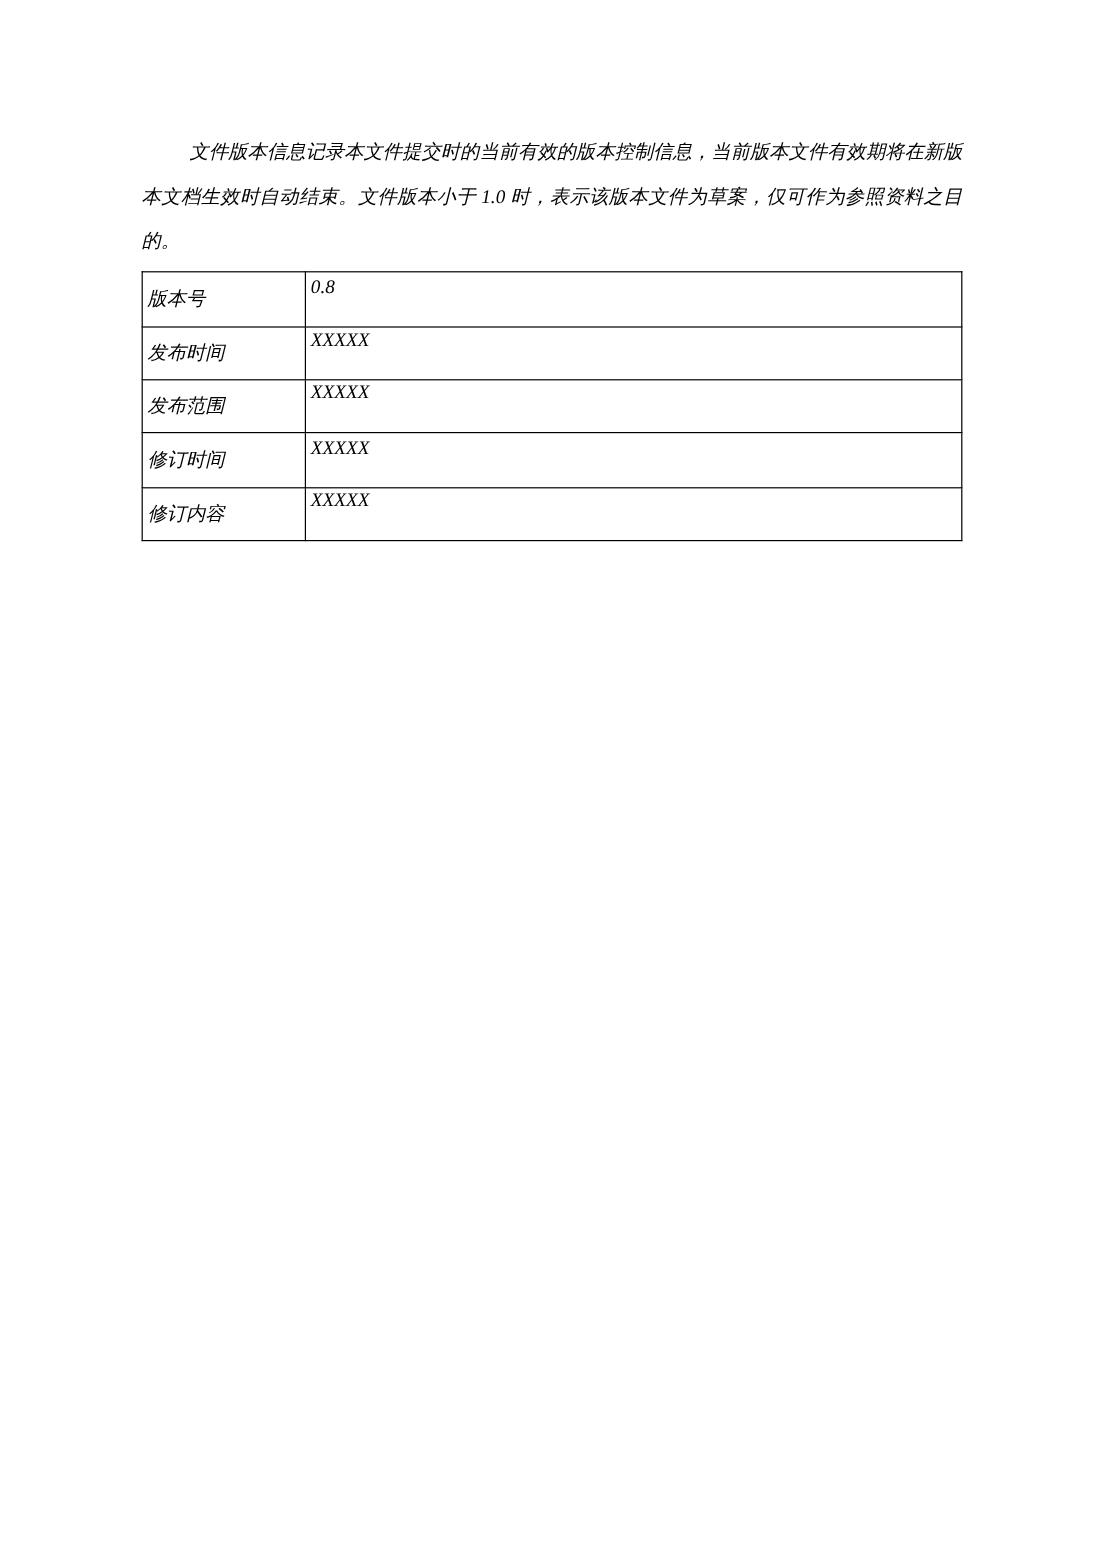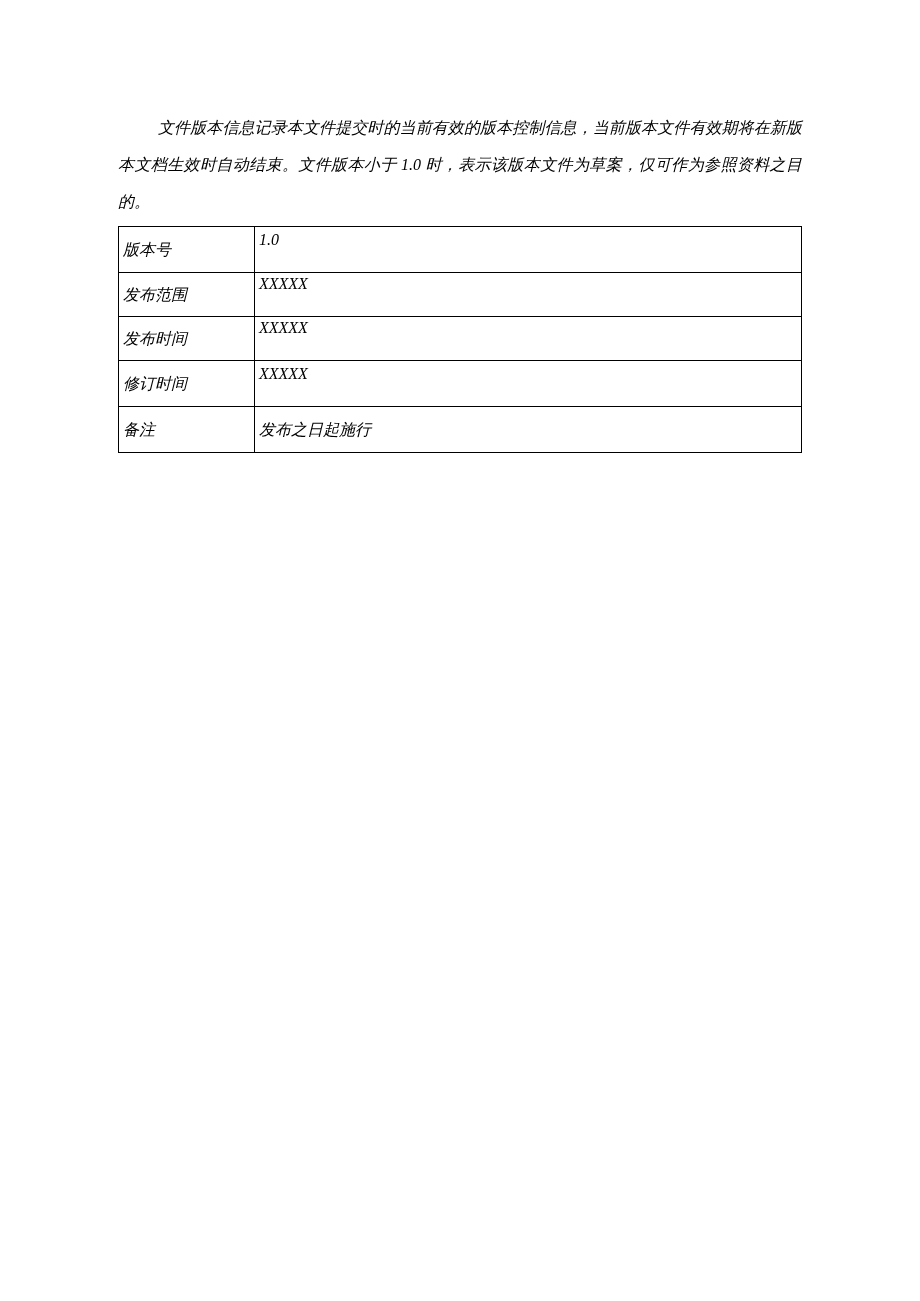--- a/index.html
+++ b/index.html
@@ -55,32 +55,32 @@
   </style>
 </head>
 <body>
 
 <p class="paragraph paragraph-indent">文件版本信息记录本文件提交时的当前有效的版本控制信息，当前版本文件有效期将在新版本文档生效时自动结束。文件版本小于 1.0 时，表示该版本文件为草案，仅可作为参照资料之目的。</p>
 
 <table class="version-table">
   <tbody>
       <tr>
     <td class="label">版本号</td>
-    <td class="value">1.0</td>
+    <td class="value">0.8</td>
+  </tr>
+  <tr class="tight">
+    <td class="label">发布时间</td>
+    <td class="value">XXXXX</td>
   </tr>
   <tr class="tight">
     <td class="label">发布范围</td>
-    <td class="value">XXXXX</td>
-  </tr>
-  <tr class="tight">
-    <td class="label">发布时间</td>
     <td class="value">XXXXX</td>
   </tr>
   <tr>
     <td class="label">修订时间</td>
     <td class="value">XXXXX</td>
   </tr>
-  <tr>
-    <td class="label">备注</td>
-    <td>发布之日起施行</td>
+  <tr class="tight">
+    <td class="label">修订内容</td>
+    <td class="value">XXXXX</td>
   </tr>
 </tbody>
   </table>
 
 </body></html>

